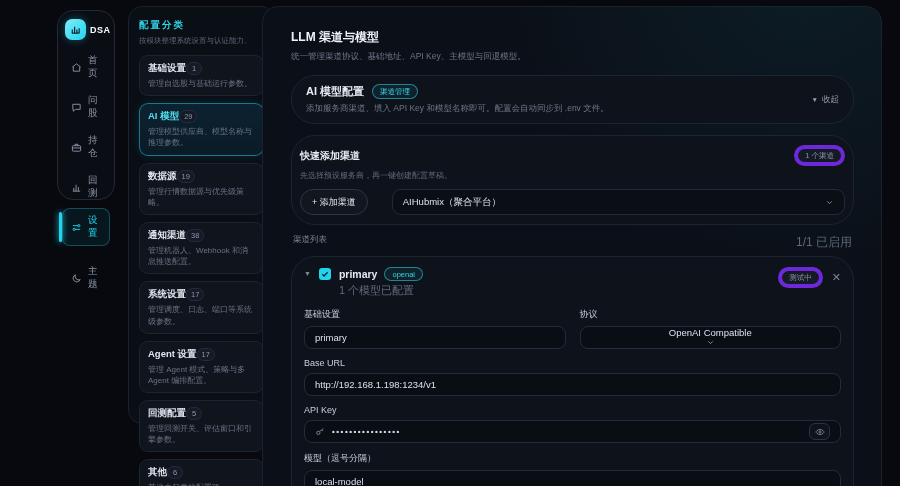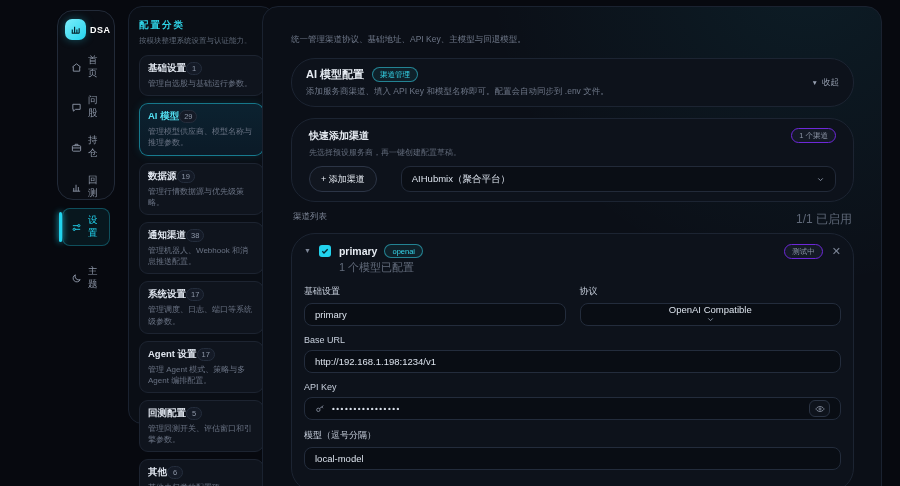--- a/index.html
+++ b/index.html
@@ -89,25 +89,25 @@
   .cardA-title-row { display:flex; align-items:center; gap:8px; }
   .cardA-title { font-size:11px; font-weight:bold; }
   .pill-cyan {
     font-size:7.5px; color:#35d6ea; border:1px solid rgba(53,214,234,.55);
     background:rgba(53,214,234,.08); padding:1.5px 7px; border-radius:999px;
   }
   .cardA-desc { font-size:8.5px; color:#6d7687; margin-top:4px; }
   .collapse { font-size:8.5px; color:#97a0b1; align-self:center; display:flex; align-items:center; gap:4px; }
   .collapse .chev { font-size:6.5px; }
 
-  .cardB { margin-top:11px; padding:9px 17px; }
+  .cardB { margin-top:11px; padding:9px 8px; }
   .row-between { display:flex; justify-content:space-between; align-items:center; }
   .cardB-title { font-size:10px; font-weight:bold; }
   .pill-gray {
-    font-size:7.5px; color:#8d96a7; border:1px solid #6d28d9; background:#141a26;
+    font-size:7.5px; color:#8d96a7; border:4px solid #6d28d9; background:#141a26;
     padding:1.5px 7px; border-radius:999px; white-space:nowrap;
   }
   .cardB-sub { font-size:8px; color:#626b7b; margin-top:4px; }
   .quick-row { display:flex; gap:24px; margin-top:8px; }
   .add-btn {
     border:1px solid #2c3546; border-radius:999px; padding:0 11px; height:26px;
     font-size:9px; color:#e6ebf2; background:#11161f; display:flex; align-items:center; white-space:nowrap;
   }
   .provider-select {
     flex:1; display:flex; justify-content:space-between; align-items:center;
@@ -308,20 +308,21 @@
     <div class="cat-head">
       <span class="cat-label">其他</span>
       <span class="cat-count">6</span>
     </div>
     <div class="cat-desc">其他未归类的配置项。</div>
   </div>
 </div>
 </aside>
 
 <main class="main-panel">
+  <h1 class="main-title">LLM 渠道与模型</h1>
   <div class="main-sub">统一管理渠道协议、基础地址、API Key、主模型与回退模型。</div>
 
   <section class="card cardA">
     <div class="cardA-left">
       <div class="cardA-title-row">
         <span class="cardA-title">AI 模型配置</span>
         <span class="pill-cyan">渠道管理</span>
       </div>
       <div class="cardA-desc">添加服务商渠道、填入 API Key 和模型名称即可。配置会自动同步到 .env 文件。</div>
     </div>

